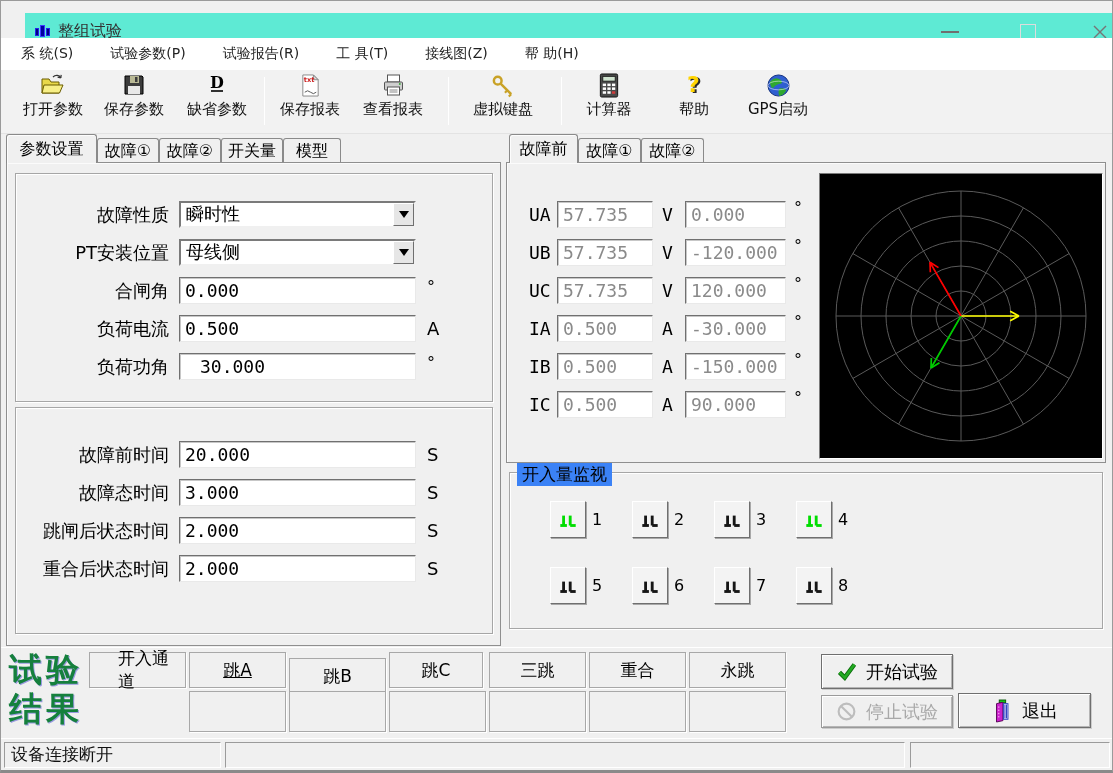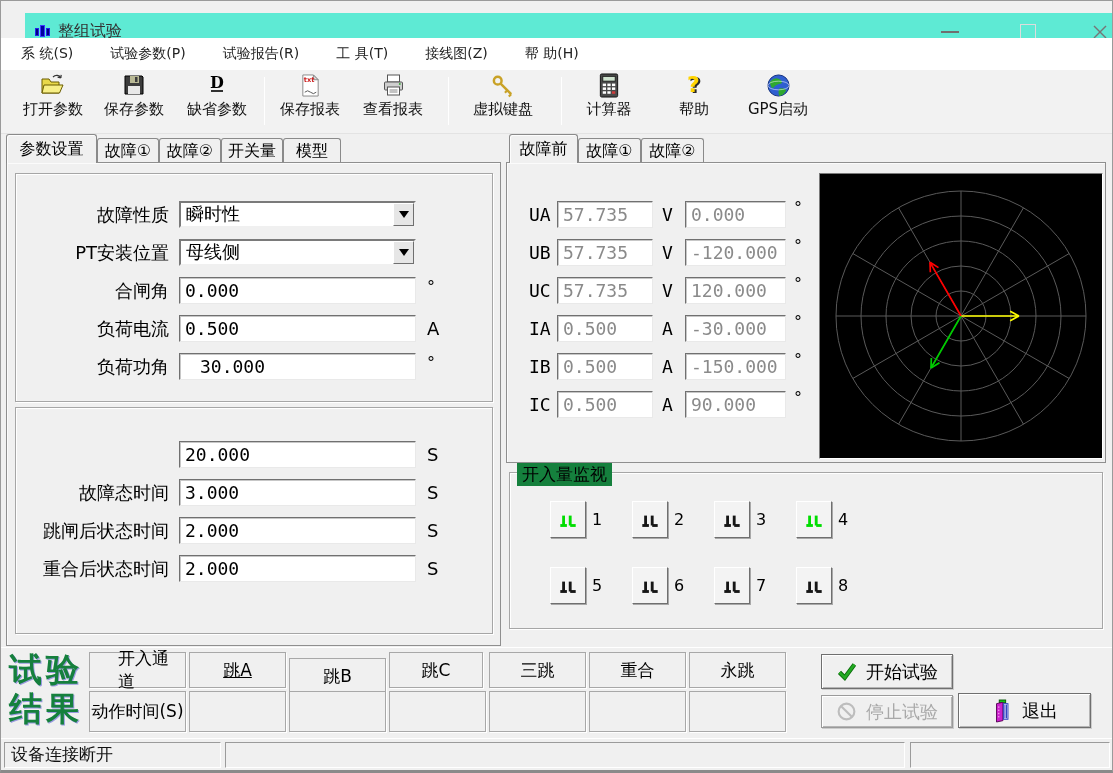--- a/index.html
+++ b/index.html
@@ -18,21 +18,21 @@
   .menu-item { white-space: nowrap; }
   .toolbar { position: absolute; left: 0; top: 69px; width: 100%; height: 64px; background: #f2f2f2; border-bottom: 1px solid #e3e3e3; }
   .tbtn { position: absolute; top: 3px; height: 58px; text-align: center; font-size: 15px; color: #111; }
   .tbtn .ticon { display: block; margin: 0 auto; height: 27px; }
   .tsep { position: absolute; top: 7px; width: 1px; height: 48px; background: #d5d5d5; border-right: 1px solid #fff; }
   .tab { position: absolute; top: 137px; height: 25px; background: #f0f0f0; border: 1px solid #8a8a8a; border-bottom: none;
     border-radius: 3px 3px 0 0; font-size: 16px; text-align: center; line-height: 24px; z-index: 2; }
   .tab.active { top: 133px; height: 29px; line-height: 28px; z-index: 5; box-shadow: inset 1px 1px 0 #fdfdfd; }
   .panel { position: absolute; background: #f0f0f0; border: 1px solid #8f8f8f; box-shadow: inset 1px 1px 0 #fbfbfb; z-index: 3; }
   .groupbox { position: absolute; border: 1px solid #a6a6a6; box-shadow: 1px 1px 0 #ffffff, inset 1px 1px 0 #ffffff; z-index: 4; }
-  .gb-title { position: absolute; background: #15803d; padding: 0 5px; font-size: 17px; z-index: 5; }
+  .gb-title { position: absolute; background: #3b82f6; padding: 0 5px; font-size: 17px; z-index: 5; }
   .flabel { position: absolute; font-size: 18px; text-align: right; line-height: 27px; color: #000; z-index: 6; white-space: nowrap; }
   .tfield { position: absolute; height: 27px; background: #fff; border: 1px solid; border-color: #707070 #e9e9e9 #e9e9e9 #707070;
     box-shadow: inset 1px 1px 0 #c7c7c7; font-family: "DejaVu Sans Mono", monospace; font-size: 18px; padding: 1px 5px; color: #000; z-index: 6; }
   input.tfield { outline: none; }
   .tfield.readonly { color: #8a8a8a; }
   .unit { position: absolute; font-size: 18px; line-height: 27px; z-index: 6; }
   .unit.deg { font-size: 16px; }
   .combo { position: absolute; height: 27px; background: #fff; border: 2px solid; border-color: #7a7a7a #f0f0f0 #f0f0f0 #7a7a7a;
     font-size: 18px; line-height: 22px; padding: 0 5px; z-index: 6; }
   .combo .arrowbtn { position: absolute; right: 0px; top: 0px; width: 21px; height: 23px; background: #e6e6e6;
@@ -235,20 +235,21 @@
   <input class="tfield" style="left: 178px; top: 276px; width: 237px;" readonly="" value="0.000">
   <div class="unit deg" style="left:426px;top:272px;">°</div>
   <div class="flabel" style="left:20px;top:314px;width:148px;">负荷电流</div>
   <input class="tfield" style="left: 178px; top: 314px; width: 237px;" readonly="" value="0.500">
   <div class="unit" style="left:426px;top:314px;">A</div>
   <div class="flabel" style="left:20px;top:352px;width:148px;">负荷功角</div>
   <input class="tfield" style="left: 178px; top: 352px; width: 237px; padding-left: 20px;" readonly="" value="30.000">
   <div class="unit deg" style="left:426px;top:348px;">°</div>
 
   <div class="groupbox" style="left:14px;top:406px;width:478px;height:227px;"></div>
+  <div class="flabel" style="left:10px;top:440px;width:158px;">故障前时间</div>
   <input class="tfield" style="left: 178px; top: 440px; width: 237px;" readonly="" value="20.000">
   <div class="unit" style="left:426px;top:440px;">S</div>
   <div class="flabel" style="left:10px;top:478px;width:158px;">故障态时间</div>
   <input class="tfield" style="left: 178px; top: 478px; width: 237px;" readonly="" value="3.000">
   <div class="unit" style="left:426px;top:478px;">S</div>
   <div class="flabel" style="left:10px;top:516px;width:158px;">跳闸后状态时间</div>
   <input class="tfield" style="left: 178px; top: 516px; width: 237px;" readonly="" value="2.000">
   <div class="unit" style="left:426px;top:516px;">S</div>
   <div class="flabel" style="left:10px;top:554px;width:158px;">重合后状态时间</div>
   <input class="tfield" style="left: 178px; top: 554px; width: 237px;" readonly="" value="2.000">
@@ -405,21 +406,20 @@
   </div>
 
   <div class="cell" style="left:88px;top:651px;width:97px;height:36px;padding-left:28px;">开入通道</div>
   <div class="cell" style="left:188px;top:651px;width:97px;height:36px;text-decoration:underline;">跳A</div>
   <div class="cell" style="left:288px;top:651px;width:97px;height:36px;margin-top:6px;">跳B</div>
   <div class="cell" style="left:388px;top:651px;width:94px;height:36px;">跳C</div>
   <div class="cell" style="left:488px;top:651px;width:97px;height:36px;">三跳</div>
   <div class="cell" style="left:588px;top:651px;width:97px;height:36px;">重合</div>
   <div class="cell" style="left:688px;top:651px;width:97px;height:36px;">永跳</div>
 
-  <div class="cell" style="left:88px;top:690px;width:97px;height:41px;">动作时间(S)</div>
   <div class="cell" style="left:188px;top:690px;width:97px;height:41px;"></div>
   <div class="cell" style="left:288px;top:690px;width:97px;height:41px;"></div>
   <div class="cell" style="left:388px;top:690px;width:97px;height:41px;"></div>
   <div class="cell" style="left:488px;top:690px;width:97px;height:41px;"></div>
   <div class="cell" style="left:588px;top:690px;width:97px;height:41px;"></div>
   <div class="cell" style="left:688px;top:690px;width:97px;height:41px;"></div>
 
   <div class="action-btn" style="left:820px;top:653px;width:132px;height:35px;">
     <svg viewBox="0 0 24 24" width="21" height="21">
       <path d="M4 13 L10 19 L21 4" fill="none" stroke="#0b6b0b" stroke-width="5"></path>

